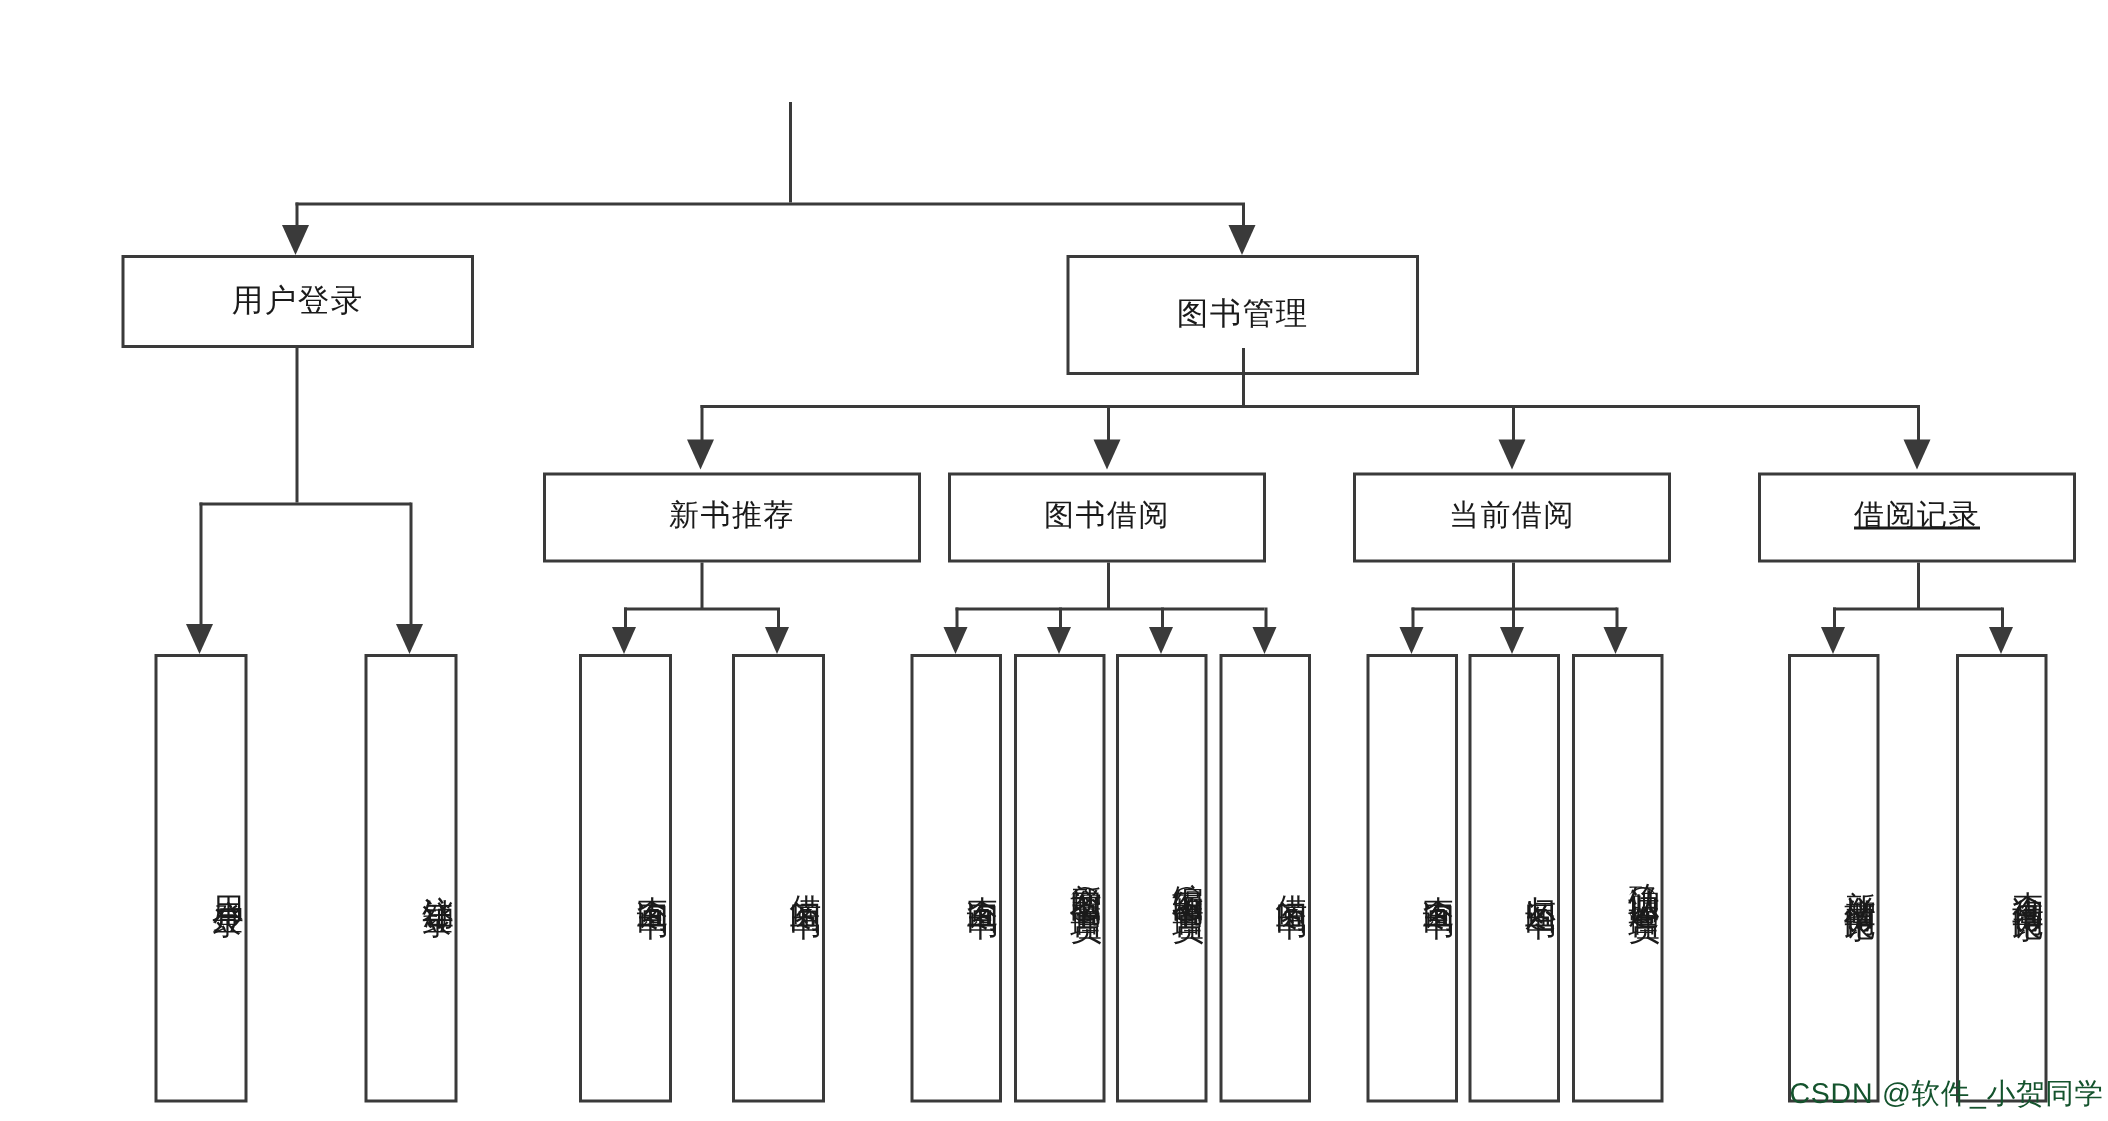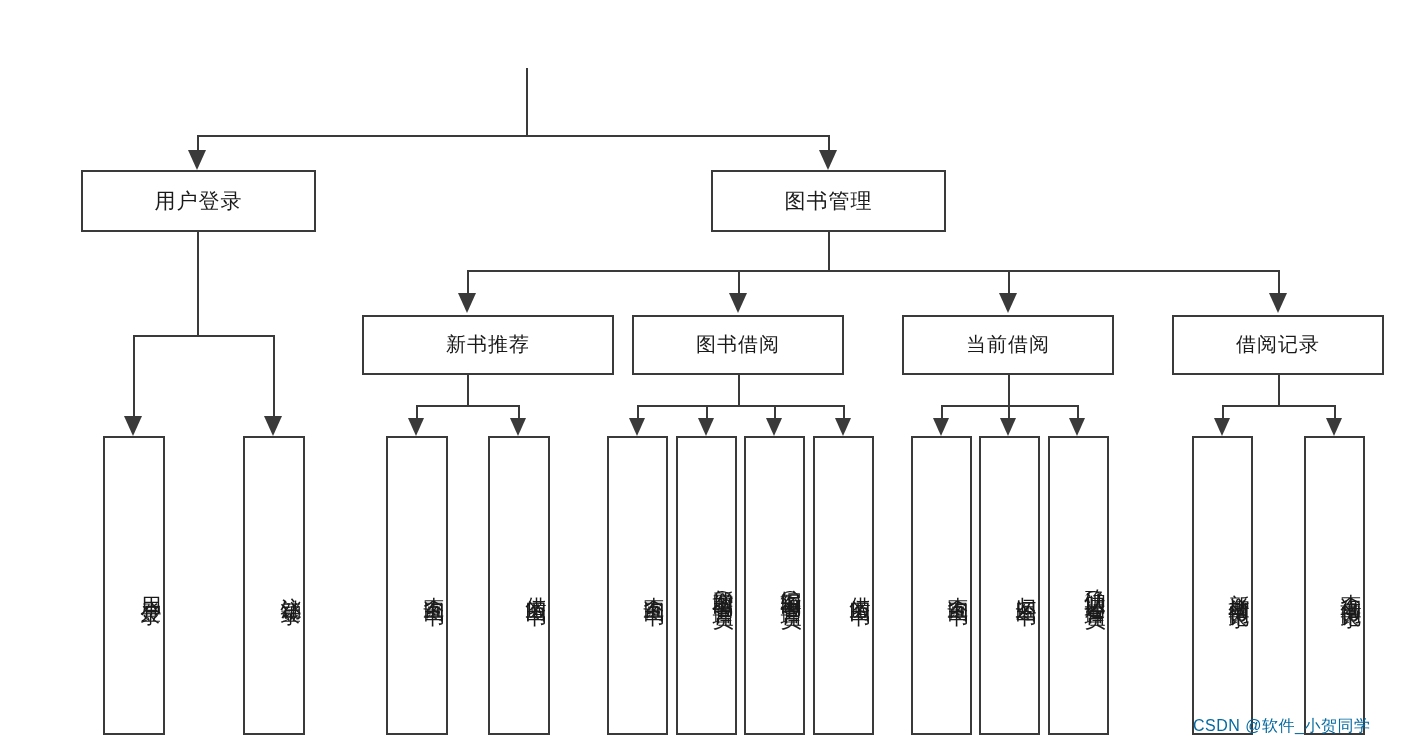--- a/index.html
+++ b/index.html
@@ -79,22 +79,22 @@
     border-top: 20px solid #3a3a3a;
   }
   .arrow.small {
     border-left-width: 8px;
     border-right-width: 8px;
     border-top-width: 18px;
   }
   
   #watermark {
     position: absolute;
-    font-size: 16px;
-    color: #0369a1;
+    font-size: 19px;
+    color: #14532d;
     white-space: nowrap;
     letter-spacing: 0.5px;
   }
 </style>
 </head>
 <body>
 
 <div id="canvas">
 
 
@@ -105,21 +105,21 @@
   <div class="vline" style="left:197px; top:135px; height:17px;"></div>
   <div class="arrow" style="left:188px; top:150px;"></div>
 
   <div class="vline" style="left:828px; top:135px; height:17px;"></div>
   <div class="arrow" style="left:819px; top:150px;"></div>
 
   <div class="node lvl2" style="left:81px; top:170px; width:235px; height:62px;">
     <span>用户登录</span>
   </div>
 
-  <div class="node lvl2" style="left:711px; top:170px; width:235px; height:62px;">
+  <div class="node lvl2" style="left:711px; top:170px; width:235px; height:80px;">
     <span>图书管理</span>
   </div>
 
   <div class="vline" style="left:197px; top:232px; height:103px;"></div>
   <div class="hline" style="left:133px; top:335px; width:141px;"></div>
   <div class="vline" style="left:133px; top:335px; height:83px;"></div>
   <div class="arrow" style="left:124px; top:416px;"></div>
   <div class="vline" style="left:273px; top:335px; height:83px;"></div>
   <div class="arrow" style="left:264px; top:416px;"></div>
 
@@ -136,21 +136,21 @@
 
   <div class="node lvl3" style="left:362px; top:315px; width:252px; height:60px;">
     <span>新书推荐</span>
   </div>
   <div class="node lvl3" style="left:902px; top:315px; width:212px; height:60px;">
     <span>当前借阅</span>
   </div>
   <div class="node lvl3" style="left:632px; top:315px; width:212px; height:60px;">
     <span>图书借阅</span>
   </div>
-  <div class="node lvl3" style="left:1172px; top:315px; width:212px; height:60px;">
+  <div class="node lvl3" style="left:1172px; top:315px; width:212px; height:60px;text-decoration:underline;">
     <span>借阅记录</span>
   </div>
 
   <div class="vline" style="left:467px; top:375px; height:31px;"></div>
   <div class="hline" style="left:416px; top:405px; width:102px;"></div>
   <div class="vline" style="left:416px; top:405px; height:14px;"></div>
   <div class="arrow small" style="left:408px; top:418px;"></div>
   <div class="vline" style="left:518px; top:405px; height:14px;"></div>
   <div class="arrow small" style="left:510px; top:418px;"></div>
 

